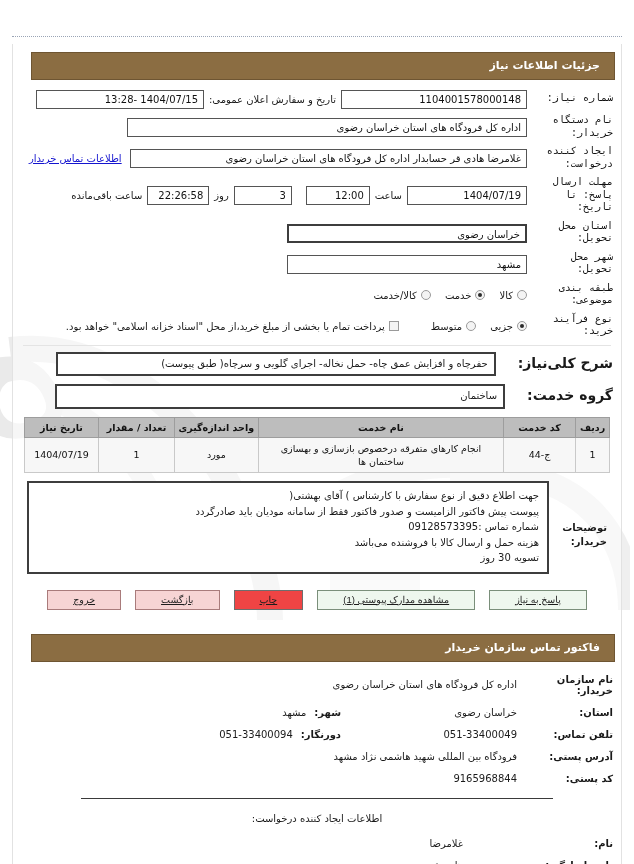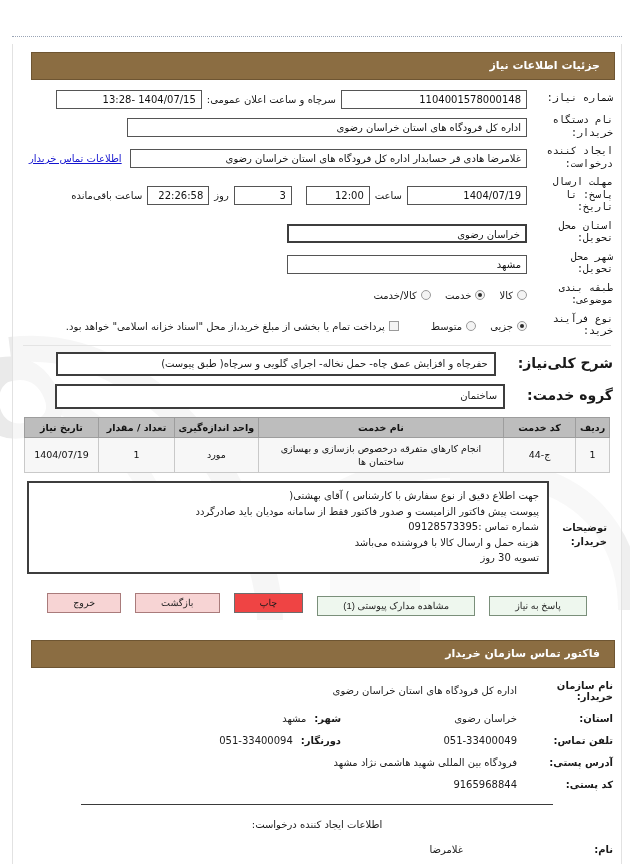--- a/index.html
+++ b/index.html
@@ -108,21 +108,21 @@
   .link {
     color: #1414cf;
     font-size: 10px;
     text-decoration: underline;
     padding: 0 8px;
     cursor: pointer;
     white-space: nowrap;
   }
 
   .w-num   { width: 186px; }
-  .w-date  { width: 146px; }
+  .w-date  { width: 168px; }
   .w-wide  { width: 400px; }
   .w-med   { width: 240px; }
   .w-sm    { width: 120px; }
   .w-time  { width: 64px; }
   .w-days  { width: 58px; }
   .w-rem   { width: 62px; }
   .w-desc  { width: 440px; }
   .w-grp   { width: 450px; }
 
   
@@ -240,22 +240,23 @@
     padding: 6px 0 12px 0;
   }
   .btn {
     border: 1px solid #6d6d6d;
     font-size: 9.5px;
     padding: 3px 25px;
     cursor: pointer;
     white-space: nowrap;
     line-height: 1.3;
     text-align: center;
-  }
-  .btn.green { background: #eef7ee; color: #1d1d1d; border-color: #7a8f7a; margin-top: 6px; }
+    text-decoration: underline;
+  }
+  .btn.green { background: #eef7ee; color: #1d1d1d; border-color: #7a8f7a; }
   .btn.plain { background: #ef4444; color: #1d1d1d; }
   .btn.pink  { background: #f7d4d4; color: #1d1d1d; border-color: #a97b7b; }
 
   
   .contact { padding: 12px 8px 6px 8px; font-size: 10px; }
   .crow { display: flex; align-items: center; margin-bottom: 11px; }
   .ckey {
     width: 96px; min-width: 96px;
     text-align: right;
     font-weight: bold;
@@ -308,21 +309,21 @@
 
   <div class="outer">
 
     <div class="bar">جزئیات اطلاعات نیاز</div>
 
     <div class="panel">
 
       <div class="row">
         <div class="lbl">شماره نیاز:</div>
         <div class="fld w-num">1104001578000148</div>
-        <div class="inline-lbl">سرچاه و ساعت اعلان عمومی:</div>
+        <div class="inline-lbl">تاریخ و سفارش اعلان عمومی:</div>
         <div class="fld w-date">1404/07/15 -13:28</div>
       </div>
 
       <div class="row">
         <div class="lbl">نام دستگاه خریدار:</div>
         <div class="fld w-wide">اداره کل فرودگاه های استان خراسان رضوی</div>
       </div>
 
       <div class="row">
         <div class="lbl">ایجاد کننده درخواست:</div>

